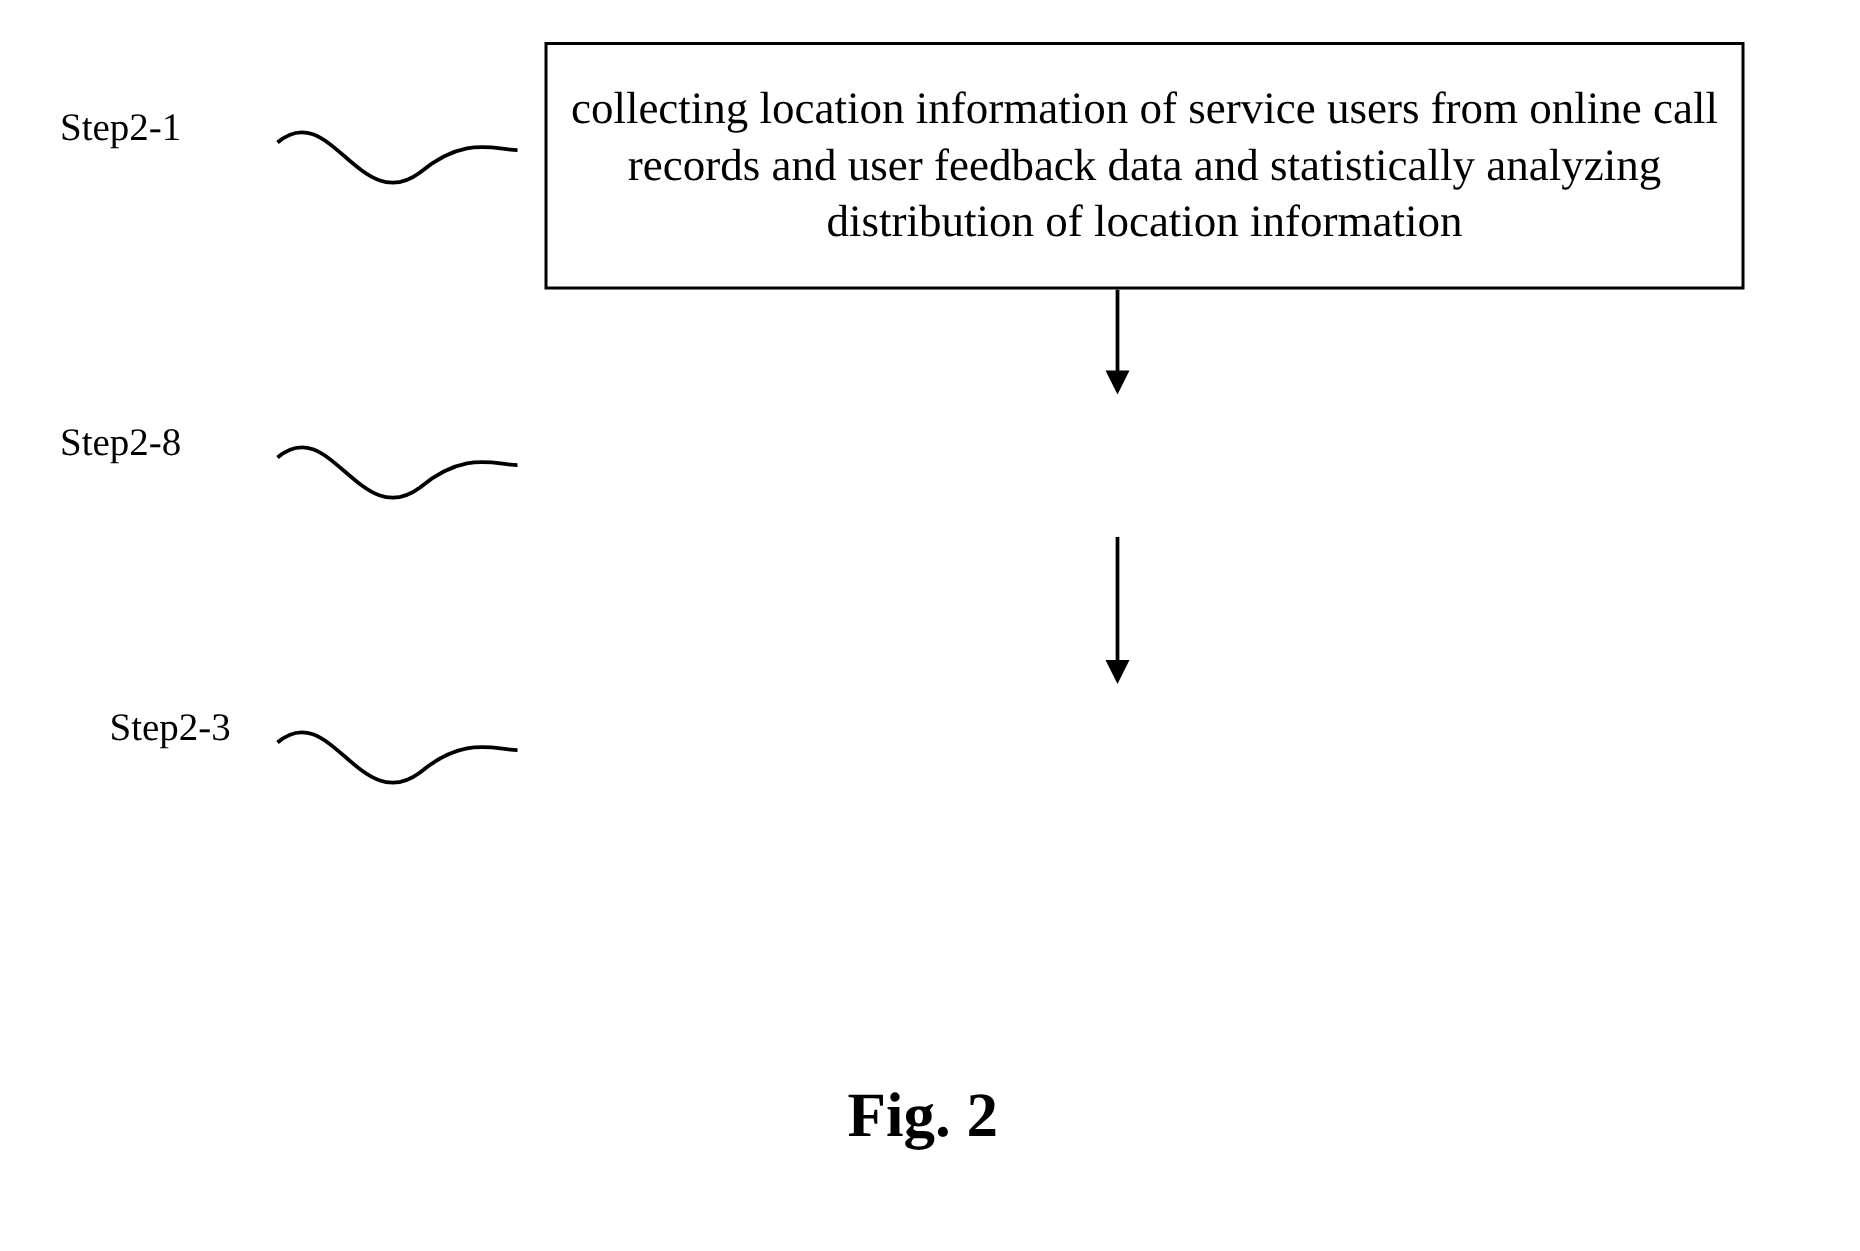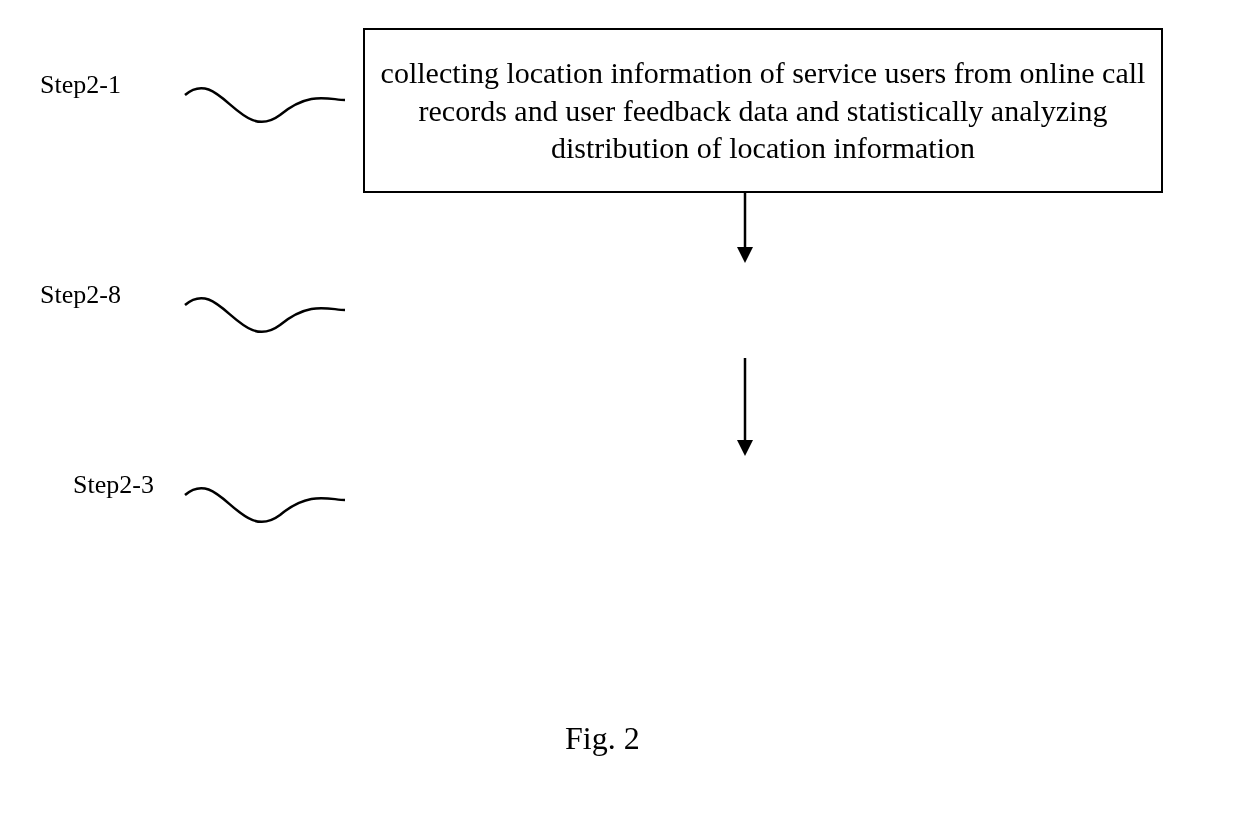--- a/index.html
+++ b/index.html
@@ -21,22 +21,22 @@
     position: absolute;
     font-size: 26px;
     font-family: Liberation Serif, serif;
     white-space: nowrap;
   }
   .connector {
     position: absolute;
   }
   .caption {
     position: absolute;
-    font-weight: normal;
-    font-size: 32px;
+    font-weight: bold;
+    font-size: 42px;
   }
   .squiggle {
     position: absolute;
   }
 </style>
 </head>
 <body>
 
 <div class="canvas">
 

